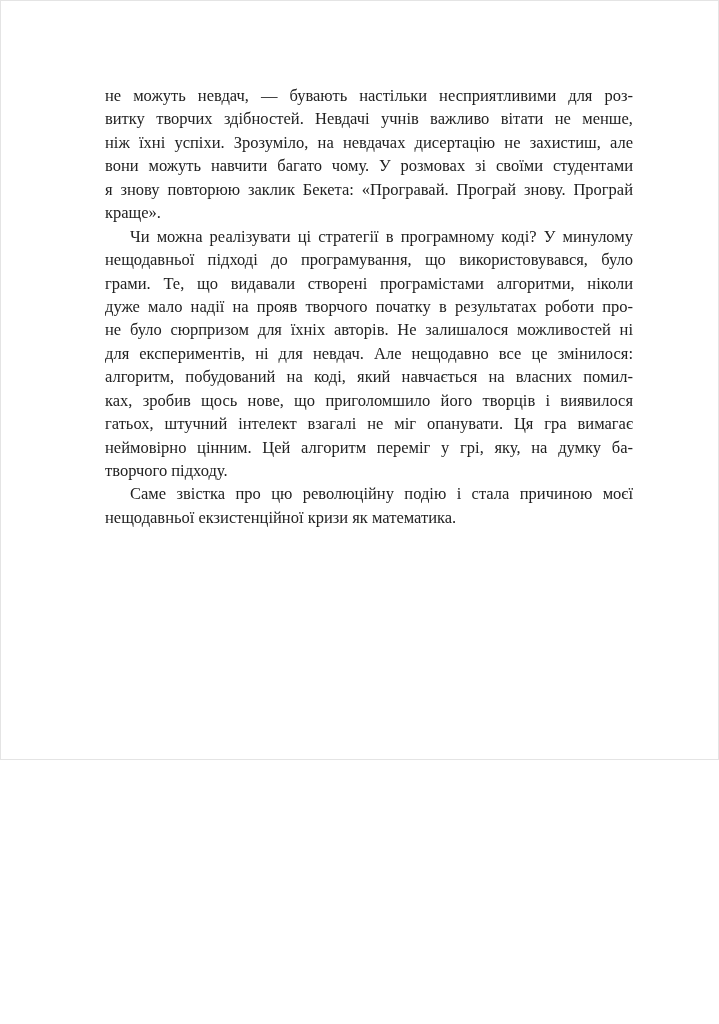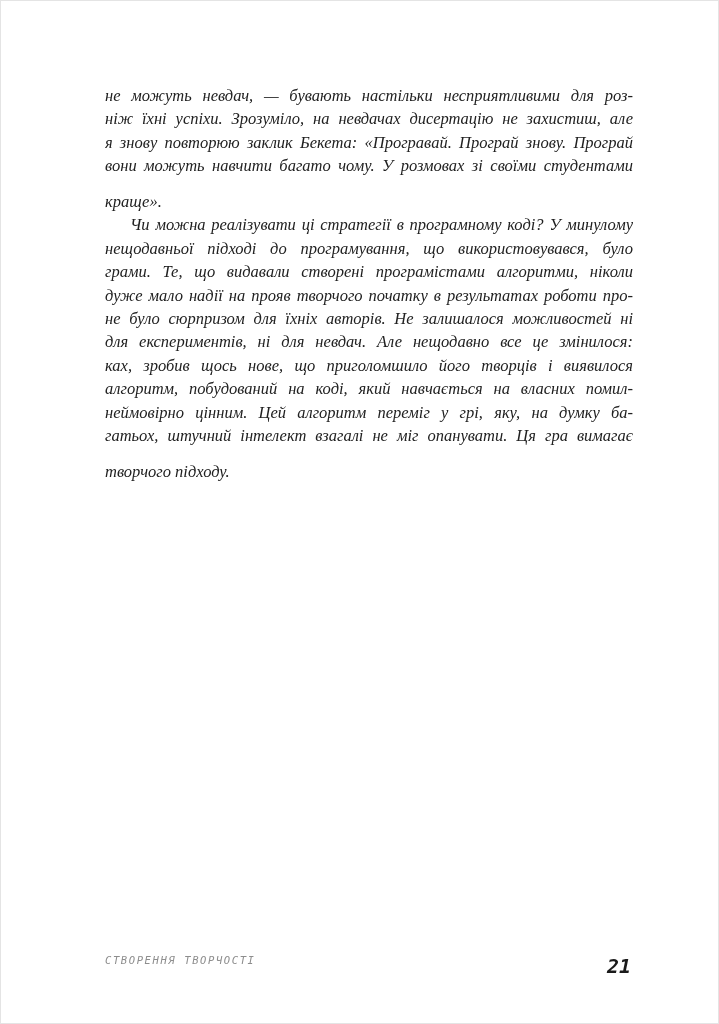--- a/index.html
+++ b/index.html
@@ -9,47 +9,45 @@
     --page-bg: #ffffff;
   }
   html, body {
     margin: 0;
     padding: 0;
     background: #ffffff;
   }
   .page {
     position: relative;
     width: 719px;
-    height: 1024px;
+    height: 760px;
     background: var(--page-bg);
     box-shadow: inset 0 0 0 1px #e4e4e4;
     overflow: hidden;
     font-family: "Liberation Serif", "DejaVu Serif", serif;
-    font-style: italic;
   }
   .text-block {
     position: absolute;
     left: 105px;
     top: 84px;
     width: 528px;
     font-size: 16.5px;
     line-height: 23.45px;
     color: var(--text-color);
   }
   .line {
     height: 23.45px;
     overflow: hidden;
     text-align: justify;
     text-align-last: justify;
     white-space: nowrap;
   }
   .line.para-end {
     text-align-last: left;
     white-space: normal;
-    margin-top: 12px;
   }
   .line.indent {
     text-indent: 25px;
   }
   
   .line:not(.para-end) {
     white-space: normal;
   }
   .footer {
     position: absolute;
@@ -73,36 +71,41 @@
     color: var(--page-number-color);
   }
 </style>
 </head>
 <body>
 
 <div class="page">
   <div class="text-block" id="text-block">
       <div>
         <div class="line">не можуть невдач, — бувають настільки несприятливими для роз-</div>
+        <div class="line">витку творчих здібностей. Невдачі учнів важливо вітати не менше,</div>
         <div class="line">ніж їхні успіхи. Зрозуміло, на невдачах дисертацію не захистиш, але</div>
+        <div class="line">вони можуть навчити багато чому. У розмовах зі своїми студентами</div>
         <div class="line">я знову повторюю заклик Бекета: «Програвай. Програй знову. Програй</div>
-        <div class="line">вони можуть навчити багато чому. У розмовах зі своїми студентами</div>
         <div class="line para-end">краще».</div>
       </div>
       <div>
         <div class="line indent">Чи можна реалізувати ці стратегії в програмному коді? У минулому</div>
         <div class="line">нещодавньої підході до програмування, що використовувався, було</div>
         <div class="line">грами. Те, що видавали створені програмістами алгоритми, ніколи</div>
         <div class="line">дуже мало надії на прояв творчого початку в результатах роботи про-</div>
         <div class="line">не було сюрпризом для їхніх авторів. Не залишалося можливостей ні</div>
         <div class="line">для експериментів, ні для невдач. Але нещодавно все це змінилося:</div>
+        <div class="line">алгоритм, побудований на коді, який навчається на власних помил-</div>
         <div class="line">ках, зробив щось нове, що приголомшило його творців і виявилося</div>
-        <div class="line">алгоритм, побудований на коді, який навчається на власних помил-</div>
+        <div class="line">гатьох, штучний інтелект взагалі не міг опанувати. Ця гра вимагає</div>
         <div class="line">неймовірно цінним. Цей алгоритм переміг у грі, яку, на думку ба-</div>
-        <div class="line">гатьох, штучний інтелект взагалі не міг опанувати. Ця гра вимагає</div>
         <div class="line para-end">творчого підходу.</div>
+      </div>
+      <div>
+        <div class="line indent">Саме звістка про цю революційну подію і стала причиною моєї</div>
+        <div class="line para-end">нещодавньої екзистенційної кризи як математика.</div>
       </div>
     </div>
   <div class="footer">
     <span class="running-title">СТВОРЕННЯ ТВОРЧОСТІ</span>
     <span class="page-number">21</span>
   </div>
 </div>
 
 </body></html>

